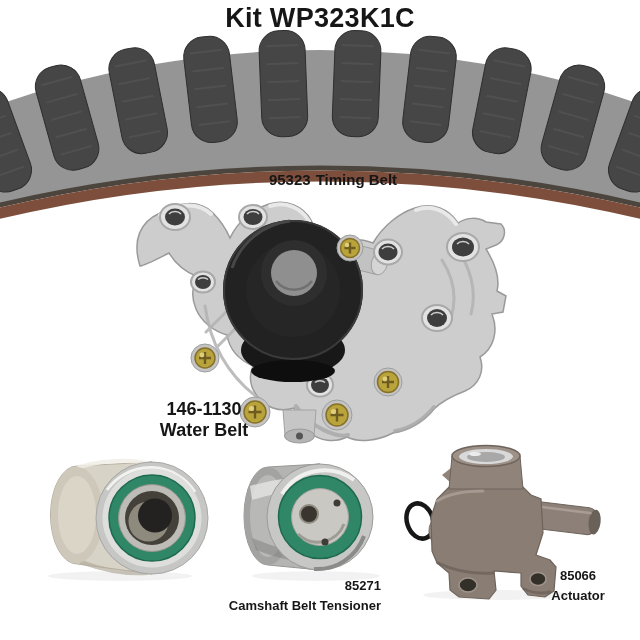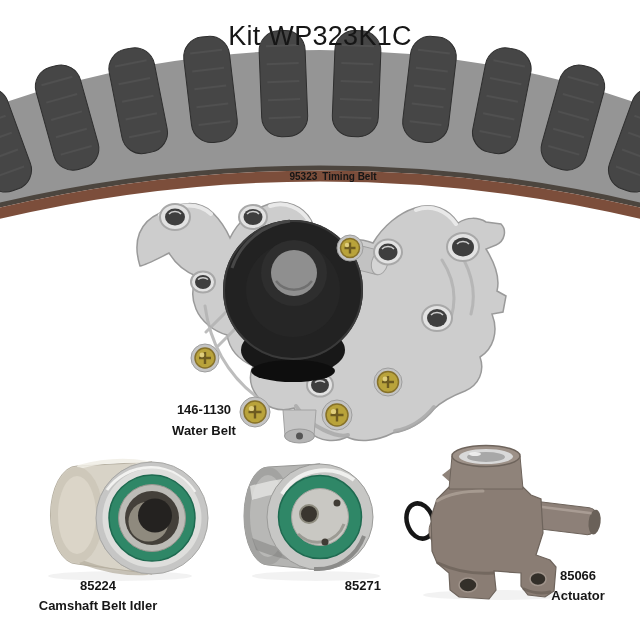--- a/index.html
+++ b/index.html
@@ -19,24 +19,24 @@
     --actuator_body:#8a7d74;
   }
   html,body{margin:0;padding:0;background:#fff;}
   #canvas{
     position:relative;width:640px;height:640px;overflow:hidden;
     background:var(--background);
     font-family:"Liberation Sans",sans-serif;
   }
   .part-svg{position:absolute;display:block;}
   .label{position:absolute;color:var(--text);text-align:center;}
-  .title{top:21px;left:0;width:640px;font-size:27px;font-weight:400;letter-spacing:.3px;}
-  .belt-label{top:171px;left:183px;width:300px;font-size:10px;font-weight:600;}
+  .title{top:3px;left:0;width:640px;font-size:27px;font-weight:700;letter-spacing:.3px;}
+  .belt-label{top:171px;left:183px;width:300px;font-size:15px;font-weight:600;}
   .belt-label span:first-child{margin-right:5px;}
-  .pump-label{top:399px;left:104px;width:200px;font-size:13px;font-weight:600;line-height:21px;}
+  .pump-label{top:399px;left:104px;width:200px;font-size:18px;font-weight:600;line-height:21px;}
   .small-label{font-size:13px;font-weight:600;line-height:20px;}
   #idler-label{top:576px;left:4px;width:188px;}
   #tensioner-label{top:576px;left:193px;width:188px;text-align:right;}
   #actuator-label{top:566px;left:498px;width:160px;}
 
   
   .band{fill:var(--belt_band);}
   .seam{fill:none;stroke:var(--belt_seam);stroke-width:5;}
   .brown-edge{fill:none;stroke:var(--belt_edge_brown);stroke-width:11;}
   .tooth{fill:var(--belt_tooth);stroke:#2e2e2e;stroke-width:1;}
@@ -333,27 +333,24 @@
 
   <div class="label belt-label">
     <span>95323</span><span>Timing Belt</span>
   </div>
 
   <div class="label pump-label">
     <div>146-1130</div>
     <div>Water Belt</div>
   </div>
 
-  <div id="idler-label" class="label small-label">
-    <div>85224</div>
-    <div>Camshaft Belt Idler</div>
-  </div>
 
   <div id="tensioner-label" class="label small-label">
     <div>85271</div>
+    <div>Camshaft Belt Tensioner</div>
   </div>
 
   <div id="actuator-label" class="label small-label">
     <div>85066</div>
     <div>Actuator</div>
   </div>
 
 </div>
 
 </body></html>

